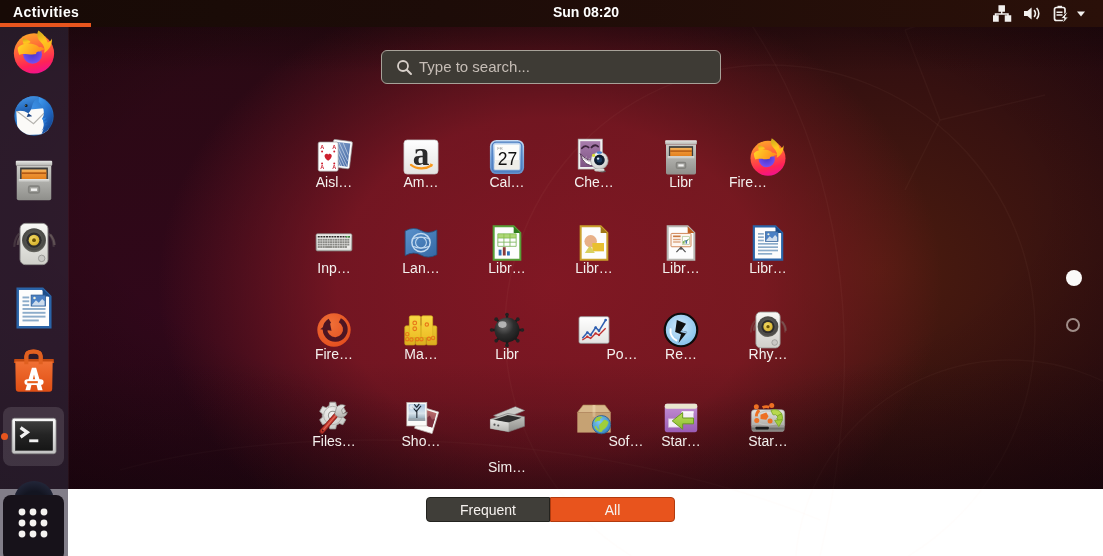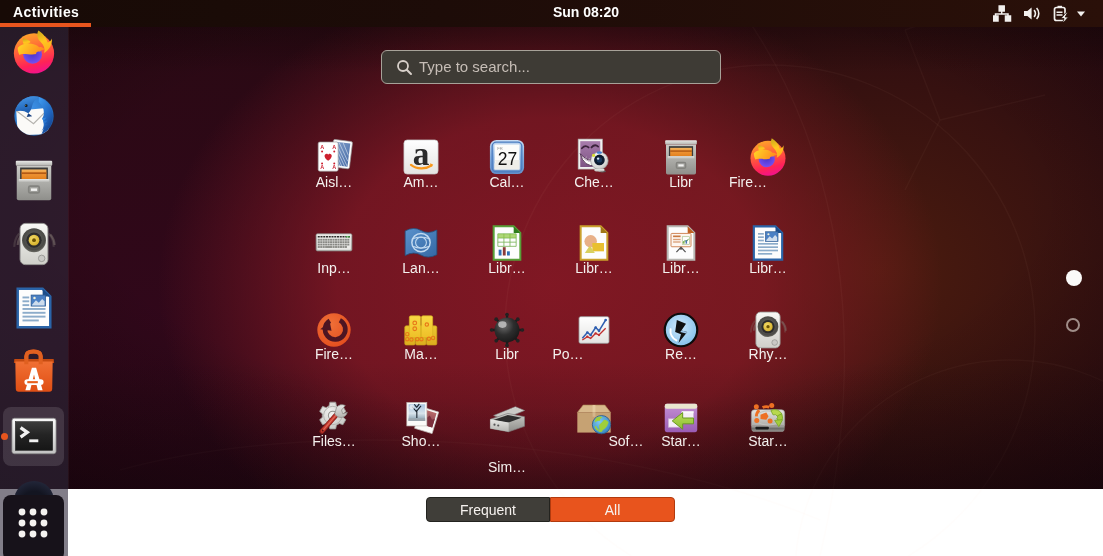--- a/index.html
+++ b/index.html
@@ -596,21 +596,21 @@
         <circle cx="30" cy="25" r="1.6"></circle>
         <circle cx="38" cy="12" r="1.6"></circle>
       </g>
 <path d="M10 36 l6 -4 l4 2 l6 -6 l4 2 l8 -8" fill="none" stroke="#c03030" stroke-width="1.6"></path>
 <g fill="#c03030">
         <circle cx="16" cy="32" r="1.4"></circle>
         <circle cx="26" cy="28" r="1.4"></circle>
         <circle cx="30" cy="30" r="1.4"></circle>
       </g>
 </svg>
-<div class="lab" style="left:568px;top:347px">Po…</div>
+<div class="lab" style="left:622px;top:347px">Po…</div>
 <svg class="abs" style="left:661.0px;top:310.0px" width="40" height="40" viewBox="0 0 48 48">
 <circle cx="24" cy="24" r="19.5" fill="url(#gRem)" stroke="#0c0c0c" stroke-width="2.6"></circle>
 <path d="M8 24 a16 16 0 0 0 11 15 a19 19 0 0 1 -5 -15 Z" fill="none"></path>
 <path d="M11.5 23 a13 13 0 0 0 7 13.5" fill="none" stroke="#ffffff" stroke-width="2.4" stroke-linecap="round"></path>
 <path d="M19 12 l11 4.5 l-5.5 8 l7 2 l-10.5 13 l3 -10.5 l-7 -2.5 Z" fill="#101010"></path>
 <path d="M24.5 24.5 l7 2 l-1.5 1.8 l-7 -2 Z" fill="#9ec7ea"></path>
 </svg>
 <div class="lab" style="left:681px;top:347px">Re…</div>
 <svg class="abs" style="left:748.0px;top:310.0px" width="40" height="40" viewBox="0 0 48 48">
 <path d="M7 25 a17 17 0 0 1 4.5 -11" stroke="rgba(130,118,112,0.5)" stroke-width="2.2" fill="none"></path>

